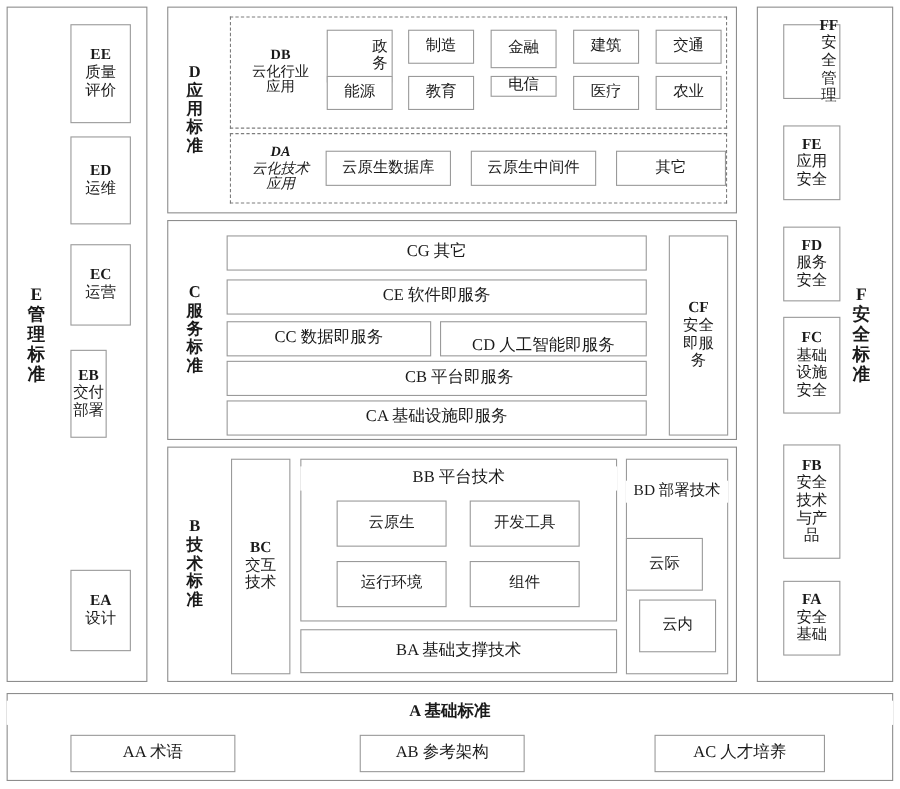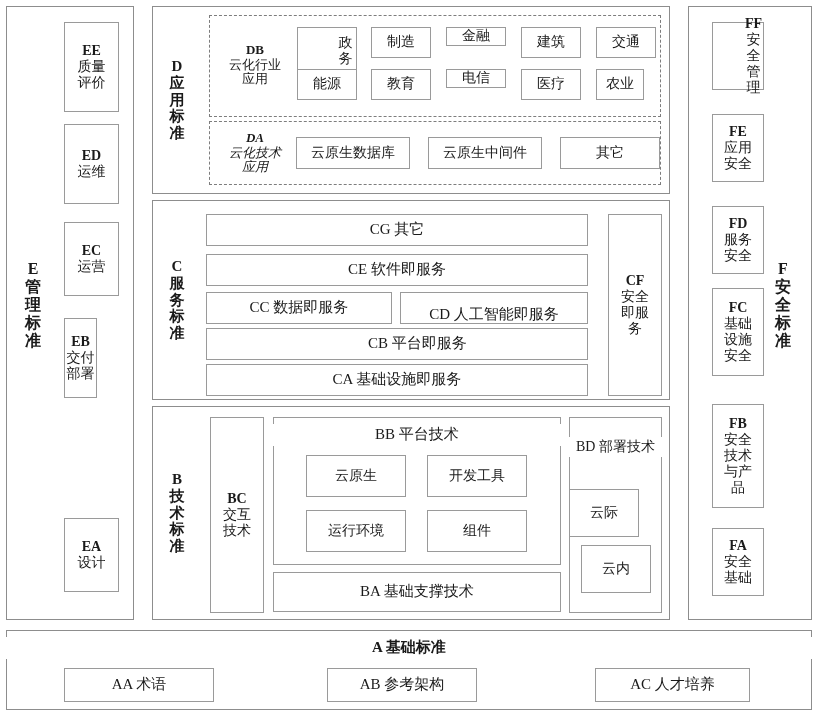--- a/index.html
+++ b/index.html
@@ -157,21 +157,21 @@
     <span>云化行业</span>
     <span>应用</span>
   </div>
 
   <div class="bx t14" style="left:297px;top:27px;width:60px;height:48px;padding-left:37px;">
       <span>政务</span>
     </div>
   <div class="bx t14" style="left:371px;top:27px;width:60px;height:31px;">
       <span>制造</span>
     </div>
-  <div class="bx t14" style="left:446px;top:27px;width:60px;height:19px;">
+  <div class="bx t14" style="left:446px;top:27px;width:60px;height:35px;">
       <span>金融</span>
     </div>
   <div class="bx t14" style="left:521px;top:27px;width:60px;height:31px;">
       <span>建筑</span>
     </div>
   <div class="bx t14" style="left:596px;top:27px;width:60px;height:31px;">
       <span>交通</span>
     </div>
 
   <div class="bx t14" style="left:297px;top:69px;width:60px;height:31px;">
@@ -179,21 +179,21 @@
     </div>
   <div class="bx t14" style="left:371px;top:69px;width:60px;height:31px;">
       <span>教育</span>
     </div>
   <div class="bx t14" style="left:446px;top:69px;width:60px;height:19px;">
       <span>电信</span>
     </div>
   <div class="bx t14" style="left:521px;top:69px;width:60px;height:31px;">
       <span>医疗</span>
     </div>
-  <div class="bx t14" style="left:596px;top:69px;width:48px;height:31px;">
+  <div class="bx t14" style="left:596px;top:69px;width:60px;height:31px;">
       <span>农业</span>
     </div>
 
   <div class="bx dashed" style="left:209px;top:121px;width:452px;height:64px;"></div>
   <div class="bx multiline t13" style="left:215px;top:124px;width:80px;height:58px;border:none;font-style:italic;">
     <span class="bold">DA</span>
     <span>云化技术</span>
     <span>应用</span>
   </div>
 

